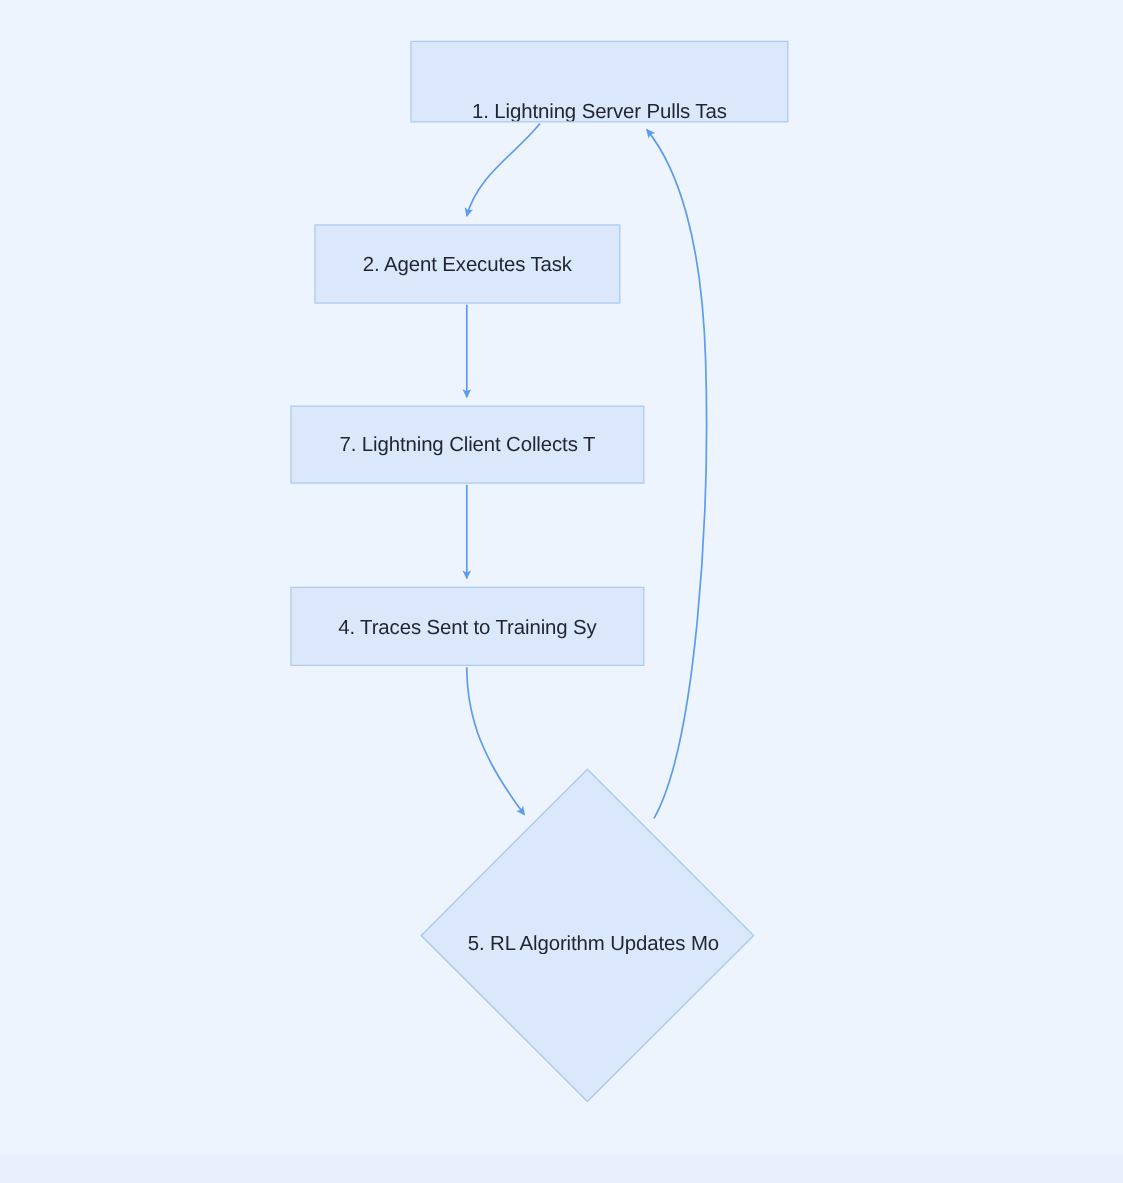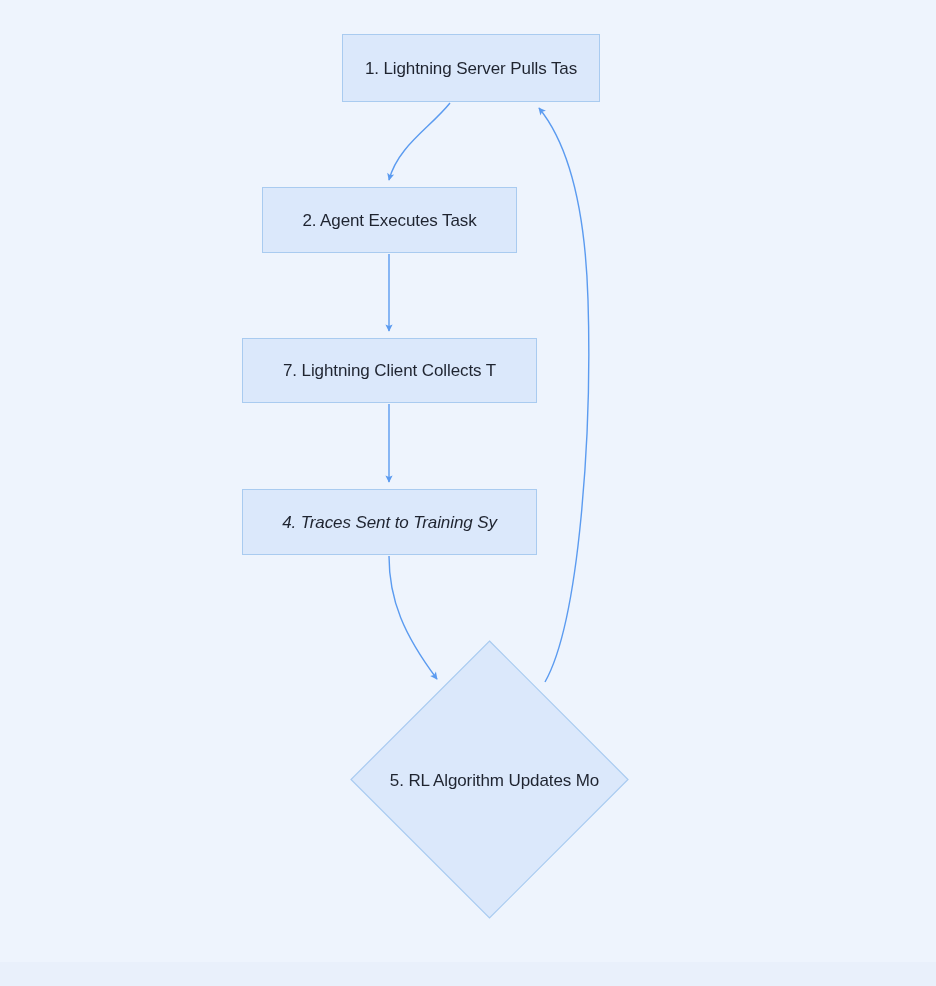--- a/index.html
+++ b/index.html
@@ -75,21 +75,21 @@
     font-size: 17px;
     font-family: "Liberation Sans", sans-serif;
     white-space: nowrap;
     line-height: 1;
     letter-spacing: -0.1px;
   }
   .diamond-clip {
     position: absolute;
     z-index: 2;
     display: flex;
-    align-items: center;
+    align-items: flex-end;
     justify-content: center;
     overflow: hidden;
   }
 </style>
 </head>
 <body>
 
 <div id="canvas">
 
   <div id="bottom-band"></div>
@@ -105,33 +105,33 @@
 
     <path d="M 389,254 L 389,331" fill="none" stroke="#5b9bf0" stroke-width="1.4" marker-end="url(#arrowhead)"></path>
 
     <path d="M 389,404 L 389,482" fill="none" stroke="#5b9bf0" stroke-width="1.4" marker-end="url(#arrowhead)"></path>
 
     <path d="M 389,556 C 389,600 404,635 437,679" fill="none" stroke="#5b9bf0" stroke-width="1.4" marker-end="url(#arrowhead)"></path>
 
     <path d="M 545,682 C 580,620 592,430 588,300 C 585,200 565,140 539,108" fill="none" stroke="#5b9bf0" stroke-width="1.4" marker-end="url(#arrowhead)"></path>
   </svg>
 
-  <div class="node" style="left:342px; top:34px; width:258px; height:68px;">
+  <div class="node" style="left:342px; top:34px; width:315px; height:68px;align-items:flex-end;">
     <span class="label">1. Lightning Server Pulls Tas</span>
   </div>
 
   <div class="node" style="left:262px; top:187px; width:255px; height:66px;">
     <span class="label">2. Agent Executes Task</span>
   </div>
 
   <div class="node" style="left:242px; top:338px; width:295px; height:65px;">
     <span class="label">7. Lightning Client Collects T</span>
   </div>
 
-  <div class="node" style="left:242px; top:489px; width:295px; height:66px;font-style:italic;">
+  <div class="node" style="left:242px; top:489px; width:295px; height:66px;">
     <span class="label">4. Traces Sent to Training Sy</span>
   </div>
 
   <div class="node-diamond" style="left:350px; top:640px; width:279px; height:279px;">
     <svg class="diamond-shape" viewBox="0 0 279 279" width="279" height="279" xmlns="http://www.w3.org/2000/svg">
       <polygon points="139.5,1 278,139.5 139.5,278 1,139.5" fill="#dbe8fb" stroke="#a9cbf0" stroke-width="1.2"></polygon>
     </svg>
     <div class="diamond-clip" style="left:10px; top:125px; width:269px; height:30px;">
       <span class="label">5. RL Algorithm Updates Mo</span>
     </div>

